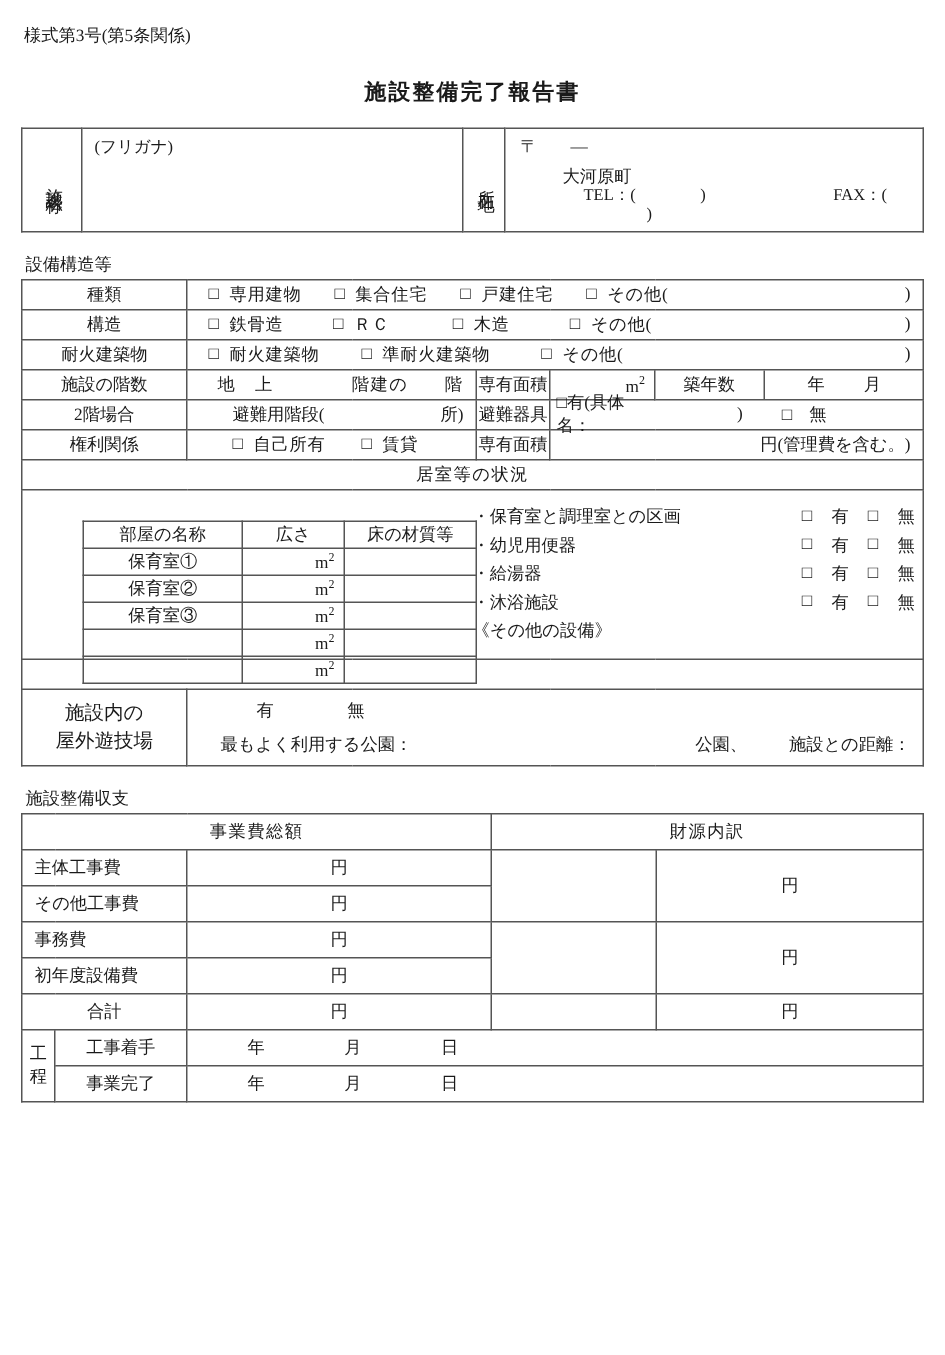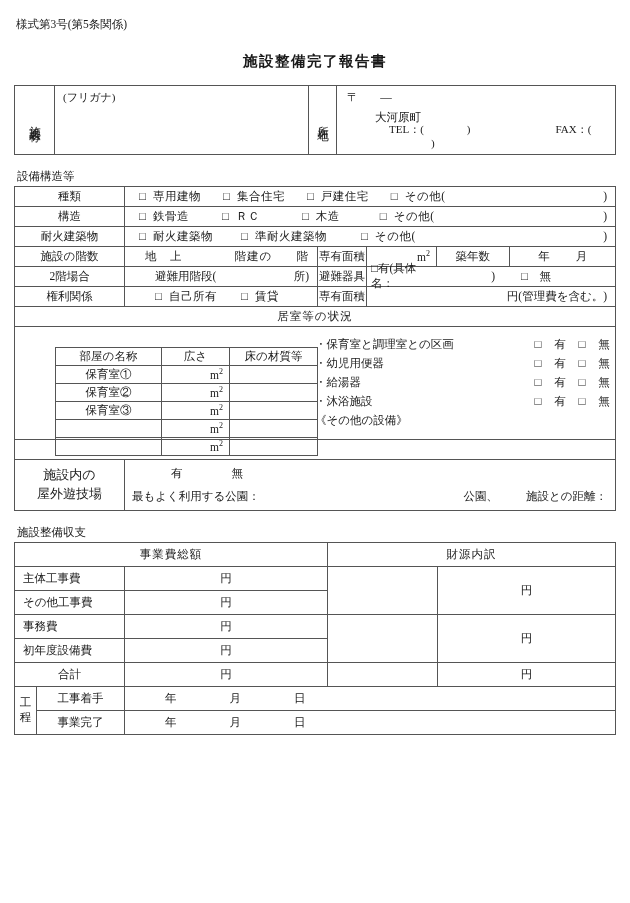--- a/index.html
+++ b/index.html
@@ -203,21 +203,21 @@
   
   .pg-cell { padding: 0 !important; height: 50px; }
   .pg-inner {
     height: 50px;
     position: relative;
     box-sizing: border-box;
     font-size: 11.5px;
   }
   .pg-top { position: absolute; top: 6px; left: 46px; letter-spacing: 1px; }
   .pg-top .gap { display: inline-block; width: 48px; }
-  .pg-bot { position: absolute; bottom: 6px; left: 7px; right: 8px; display: flex; }
+  .pg-bot { position: absolute; bottom: 6px; left: 22px; right: 8px; display: flex; }
   .pg-bot .park { white-space: nowrap; }
   .pg-bot .sp { flex: 1; }
   .pg-bot .tail { white-space: nowrap; }
   .pg-bot .tail .g2 { display: inline-block; width: 28px; }
   .pg-vwrap { display: flex; align-items: center; justify-content: center; height: 50px; }
   .pg-label { text-align: center; line-height: 1.45; font-size: 13px; }
 
   
   .t-budget td { height: 23px; font-size: 11.5px; }
   .bd-head { text-align: center; letter-spacing: 1px; }

